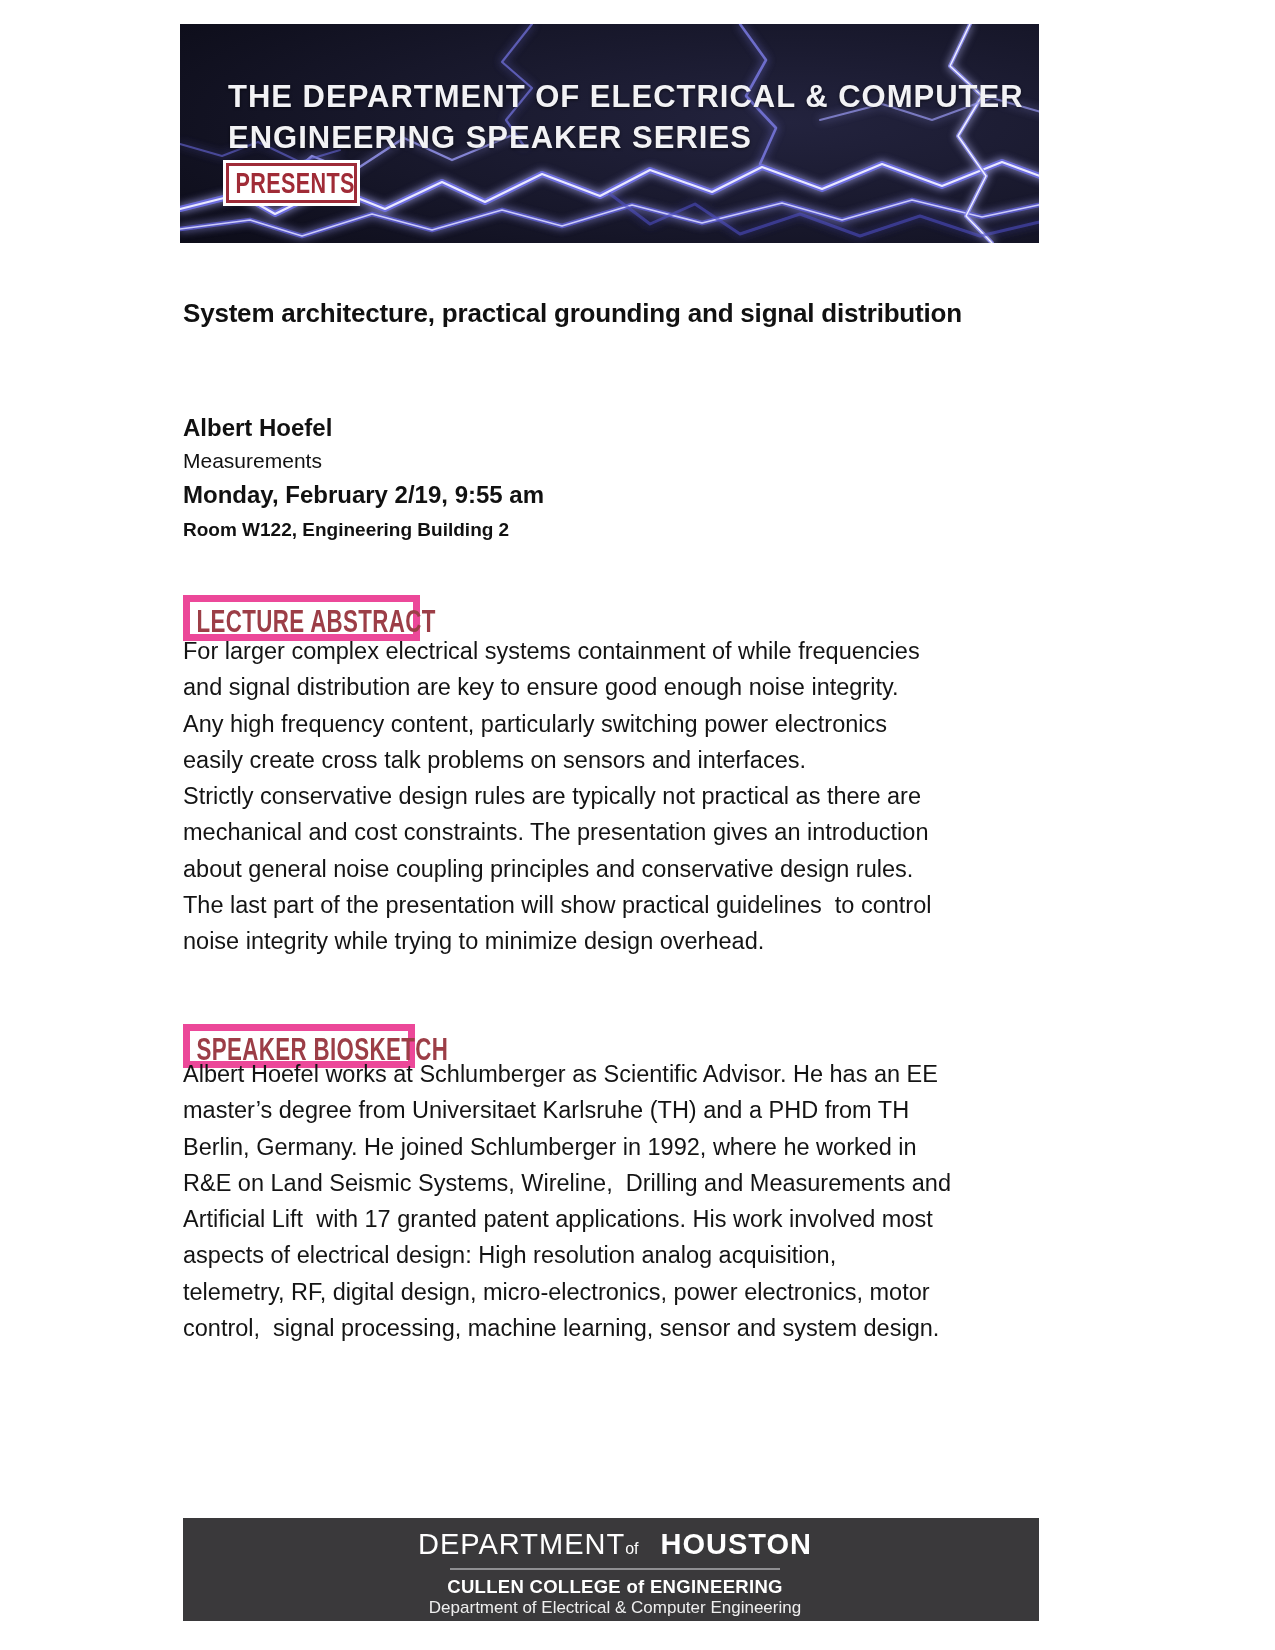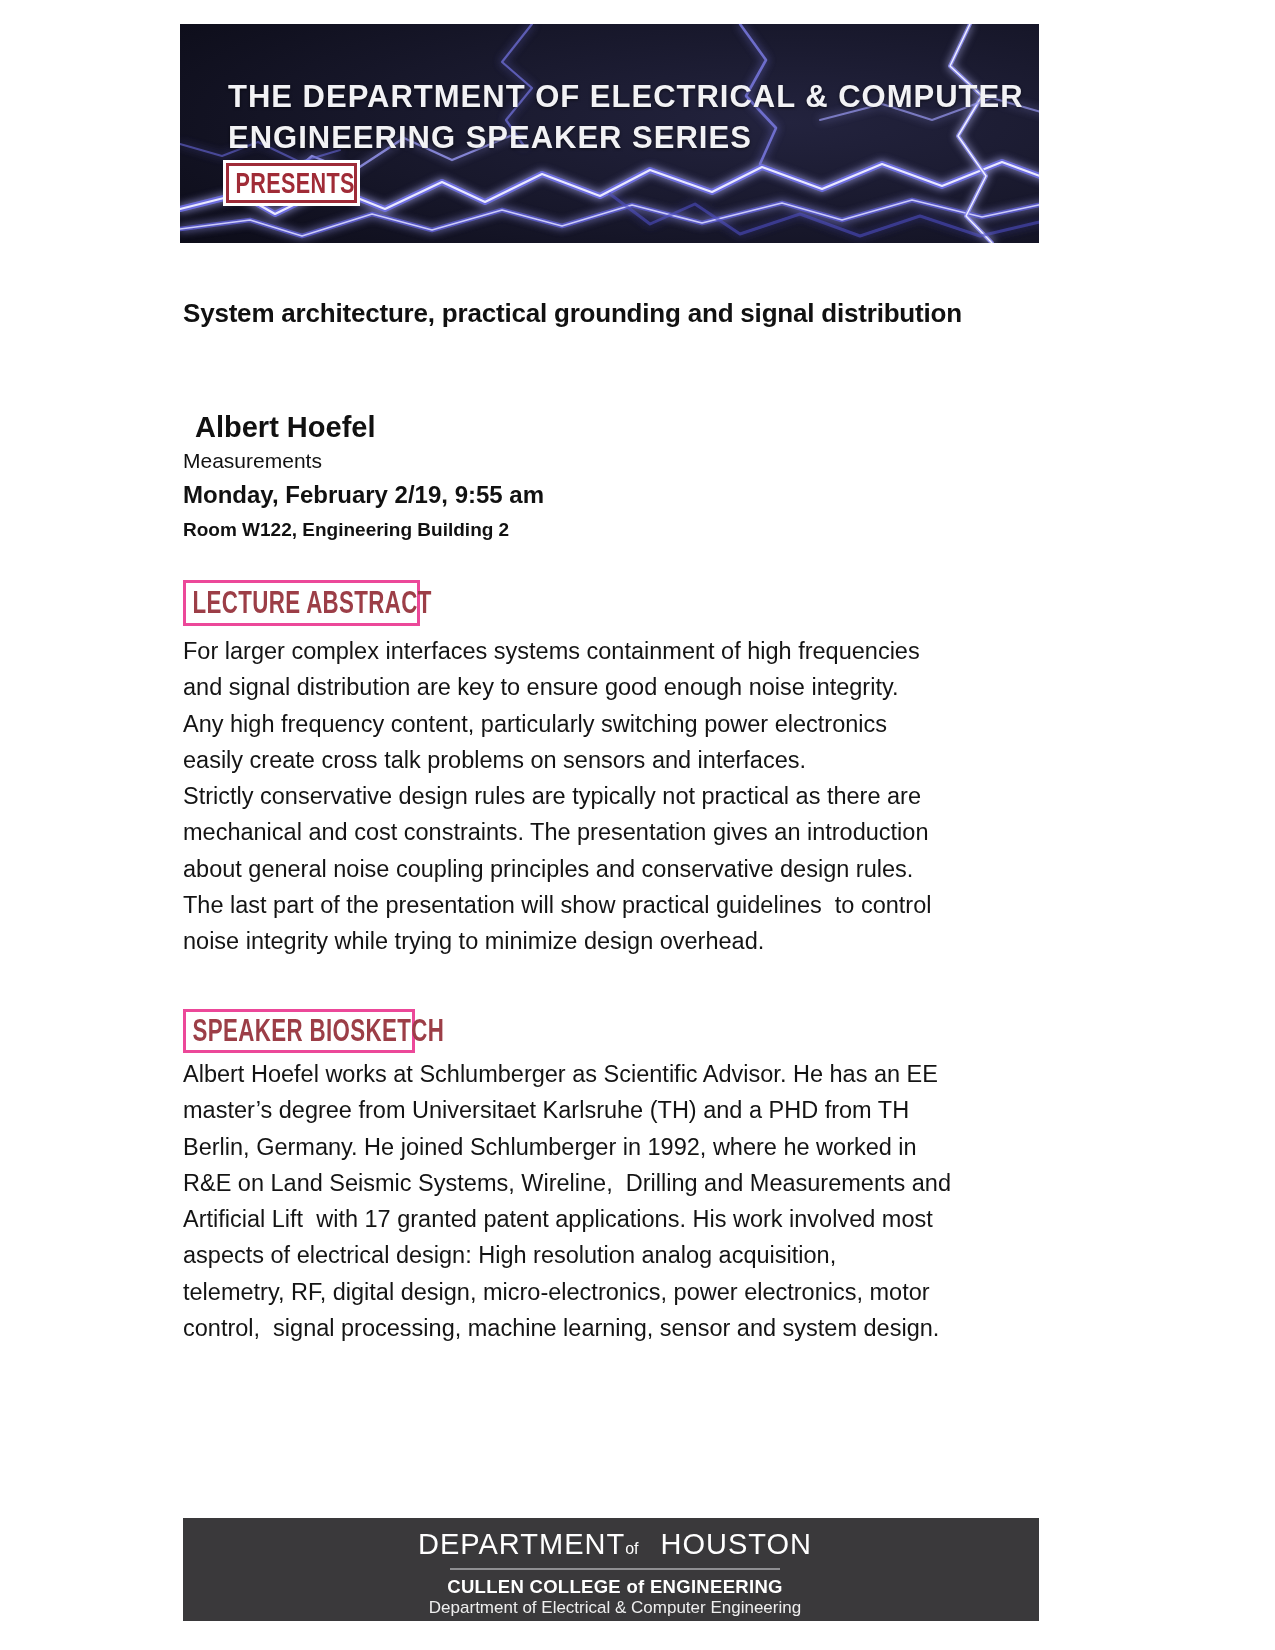--- a/index.html
+++ b/index.html
@@ -61,33 +61,34 @@
     left: 183px; top: 298px;
     width: 900px;
     color: #111111;
     font-size: 26px;
     font-weight: 700;
     letter-spacing: -0.2px;
   }
 
   
   .speaker { position: absolute; left: 183px; top: 410px; color: #111111; }
-  .speaker-name     { font-size: 29px; font-weight: 700; line-height: 35px; margin-left: 12px; }
+  .speaker-name     { font-size: 24px; font-weight: 700; line-height: 35px; }
   .speaker-affil    { font-size: 21px; font-weight: 400; line-height: 32px; }
   .speaker-datetime { font-size: 24px; font-weight: 700; line-height: 35px; }
   .speaker-location { font-size: 19px; font-weight: 700; line-height: 35px; }
 
   
   .section-label {
     position: absolute;
     left: 183px;
     background: #ffffff;
-    border: 3px solid #ec4899;
+    border: 7px solid #ec4899;
     white-space: nowrap;
     overflow: visible;
+    margin-top: 15px;
   }
   .section-label span {
     display: inline-block;
     color: #9c3e47;
     font-size: 31px;
     font-weight: 700;
     letter-spacing: 0.5px;
     transform: scaleX(0.72);
     transform-origin: left center;
     padding-left: 9px;
@@ -116,21 +117,21 @@
     left: 183px; top: 1518px;
     width: 864px; height: 103px;
     background: #3a393b;
     color: #ffffff;
     text-align: center;
     padding-top: 11px;
   }
   .uh-logo { font-size: 29px; line-height: 30px; letter-spacing: 1px; white-space: nowrap; }
   .uh-light { font-weight: 400; }
   .uh-of { font-size: 16px; font-weight: 400; letter-spacing: 0; }
-  .uh-bold { font-weight: 400; margin-left: 22px; }
+  .uh-bold { font-weight: 700; margin-left: 22px; }
   .uh-rule {
     width: 330px; height: 2px;
     background: #8f8f92;
     margin: 4px auto 6px auto;
   }
   .uh-college { font-size: 18.5px; font-weight: 700; line-height: 21px; letter-spacing: 0.3px; }
   .uh-dept { font-size: 17px; font-weight: 400; line-height: 21px; color: #eeeeee; }
 </style>
 </head>
 <body>
@@ -184,21 +185,21 @@
     <div class="speaker-name">Albert Hoefel</div>
     <div class="speaker-affil">Measurements</div>
     <div class="speaker-datetime">Monday, February 2/19, 9:55 am</div>
     <div class="speaker-location">Room W122, Engineering Building 2</div>
   </div>
 
   <div class="section-label abstract-label">
     <span>LECTURE ABSTRACT</span>
   </div>
   <div class="para abstract-para">
-      <div class="line">For larger complex interfaces systems containment of high frequencies</div>
+      <div class="line">For larger complex electrical systems containment of while frequencies</div>
       <div class="line">and signal distribution are key to ensure good enough noise integrity.</div>
       <div class="line">Any high frequency content, particularly switching power electronics</div>
       <div class="line">easily create cross talk problems on sensors and interfaces.</div>
       <div class="line">Strictly conservative design rules are typically not practical as there are</div>
       <div class="line">mechanical and cost constraints. The presentation gives an introduction</div>
       <div class="line">about general noise coupling principles and conservative design rules.</div>
       <div class="line">The last part of the presentation will show practical guidelines  to control</div>
       <div class="line">noise integrity while trying to minimize design overhead.</div>
     </div>
 

